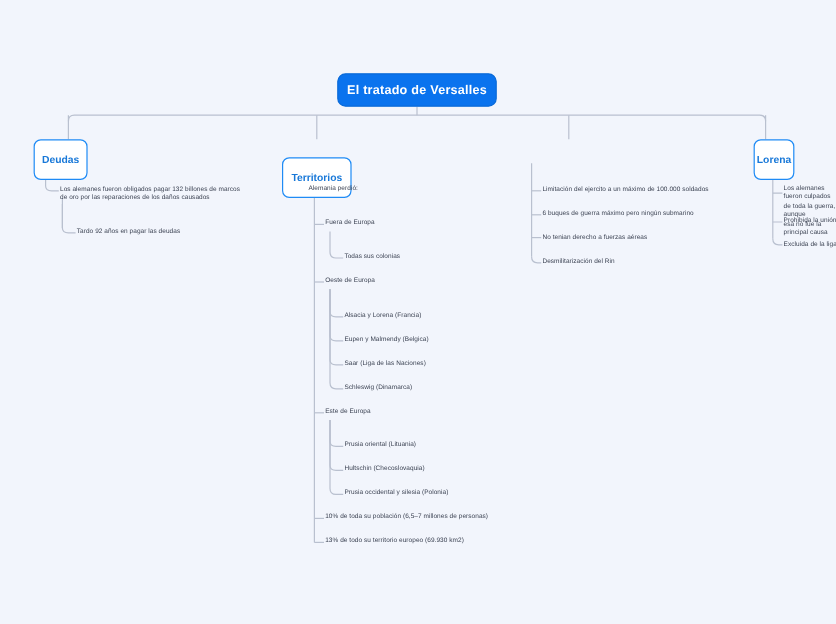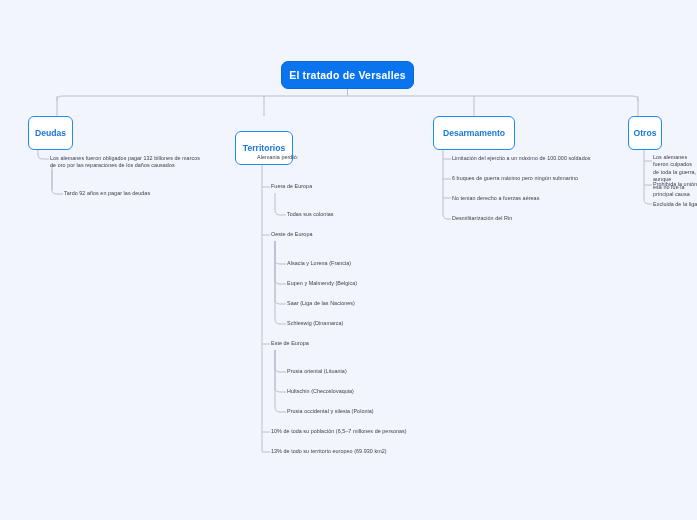--- a/index.html
+++ b/index.html
@@ -145,25 +145,22 @@
   <div class="root-node">
     <span>El tratado de Versalles</span>
   </div>
 
   <div class="branch-node n0">
     <span>Deudas</span>
   </div>
   <div class="branch-node n1">
     <span>Territorios</span>
   </div>
-  <div class="branch-node n2">
-    <span>Desarmamento</span>
-  </div>
   <div class="branch-node n3">
-    <span>Otros</span>
+    <span>Lorena</span>
   </div>
 
   <div class="clip-host">
 
     <div class="leaf wrap" style="left:50px; top:155px;">Los alemanes fueron obligados pagar 132 billones de marcos
 de oro por las reparaciones de los daños causados</div>
     <div class="leaf" style="left:64px; top:190px;">Tardo 92 años en pagar las deudas</div>
 
     <div class="leaf" style="left:257px; top:154px;">Alemania perdió:</div>
     <div class="leaf" style="left:271px; top:183px;">Fuera de Europa</div>

